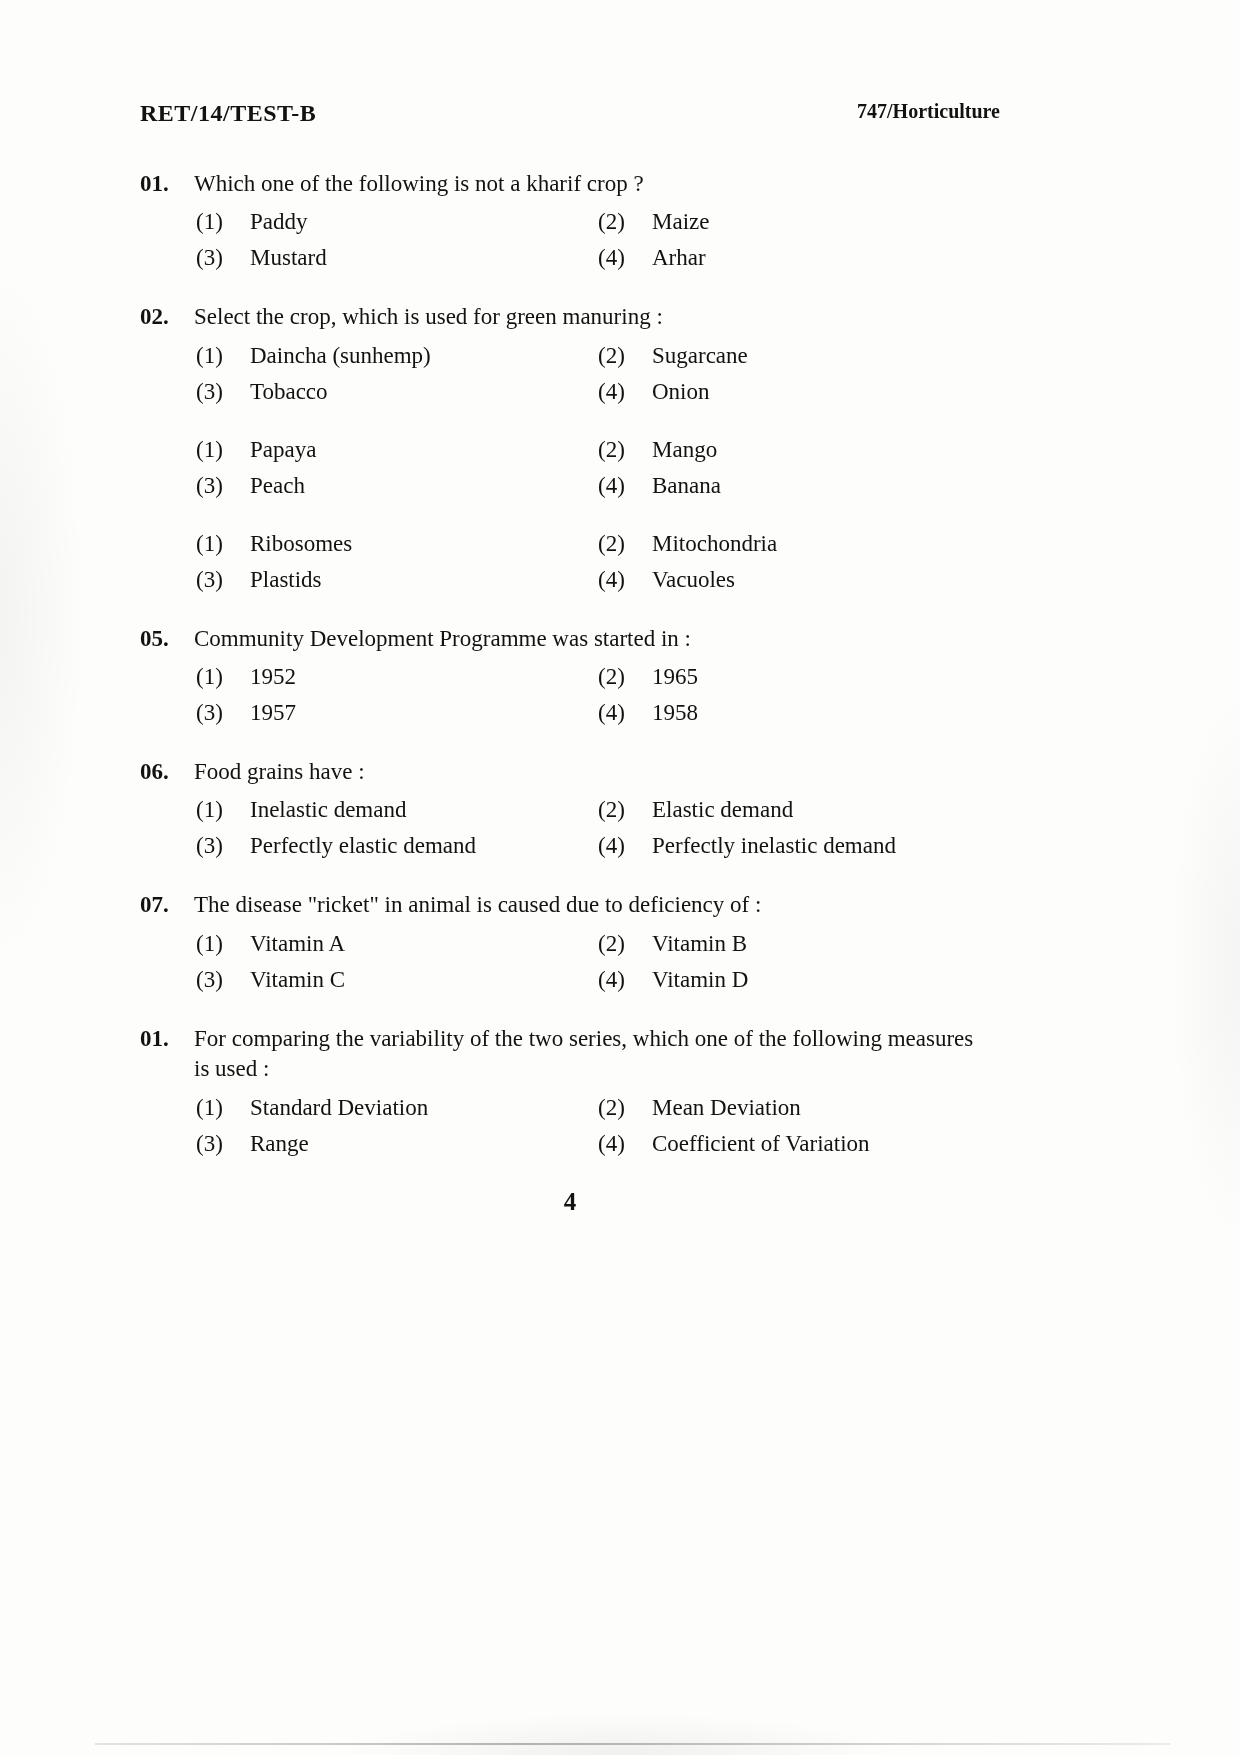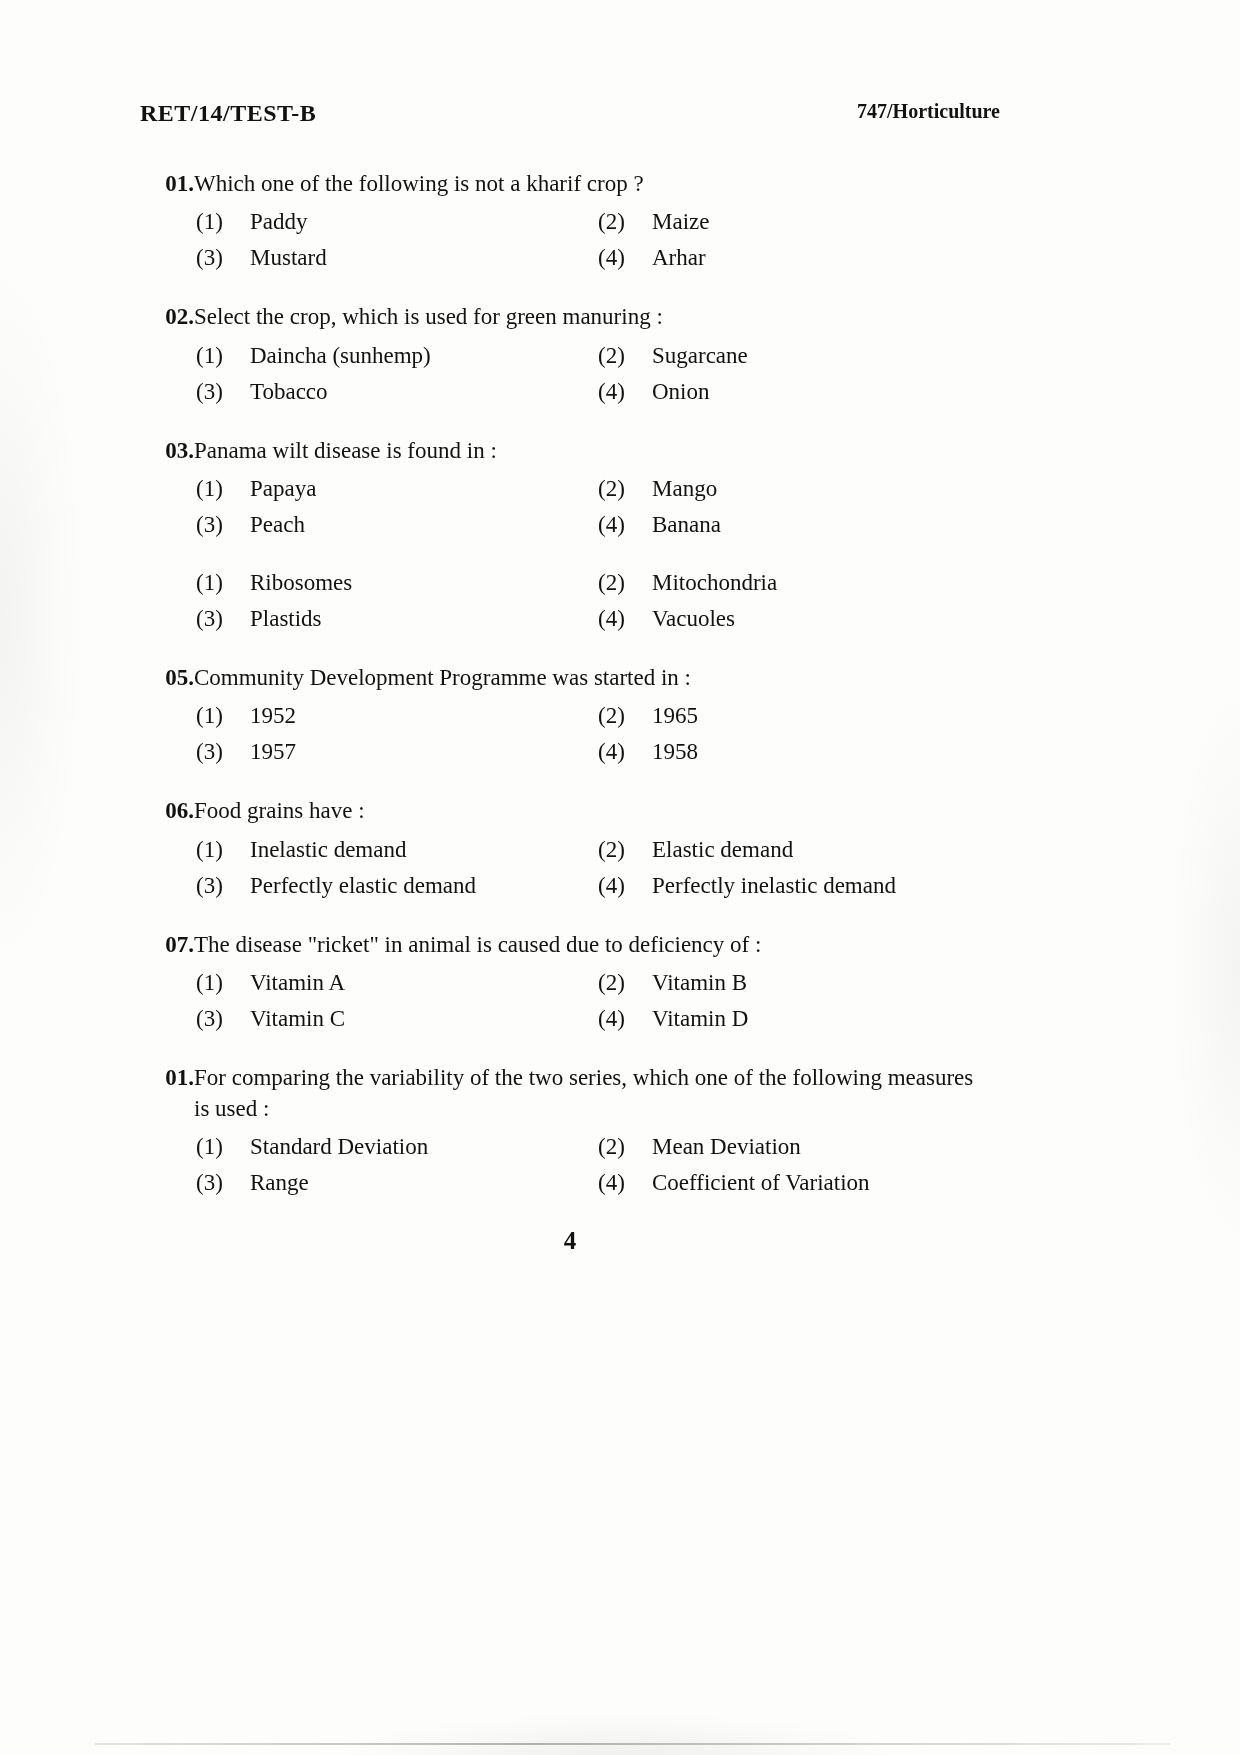--- a/index.html
+++ b/index.html
@@ -33,21 +33,20 @@
   }
   .header-left  { font-size: 24px; letter-spacing: 0.5px; }
   .header-right { font-size: 20px; }
   .question-list { margin-top: 42px; }
   .question { margin-bottom: 30px; }
   .q-head { display: flex; align-items: baseline; }
   .q-num {
     font-weight: bold;
     font-size: 23px;
     flex: 0 0 54px;
-    text-align: right;
   }
   .q-text {
     font-size: 23px;
     max-width: 790px;
     line-height: 1.32;
   }
   .q-text b { font-weight: normal; }
   .options {
     margin: 9px 0 0 56px;
     display: grid;
@@ -132,24 +131,20 @@
         <span class="opt-text">Tobacco</span>
       </div>
           <div class="option">
         <span class="opt-label">(4)</span>
         <span class="opt-text">Onion</span>
       </div>
         </div>
   </article>
 
   <article class="question">
-    <div class="q-head">
-      <span class="q-num">03.</span>
-      <span class="q-text">Panama wilt disease is found in :</span>
-    </div>
     <div class="options">
 
     <div class="option">
         <span class="opt-label">(1)</span>
         <span class="opt-text">Papaya</span>
       </div>
           <div class="option">
         <span class="opt-label">(2)</span>
         <span class="opt-text">Mango</span>
       </div>

